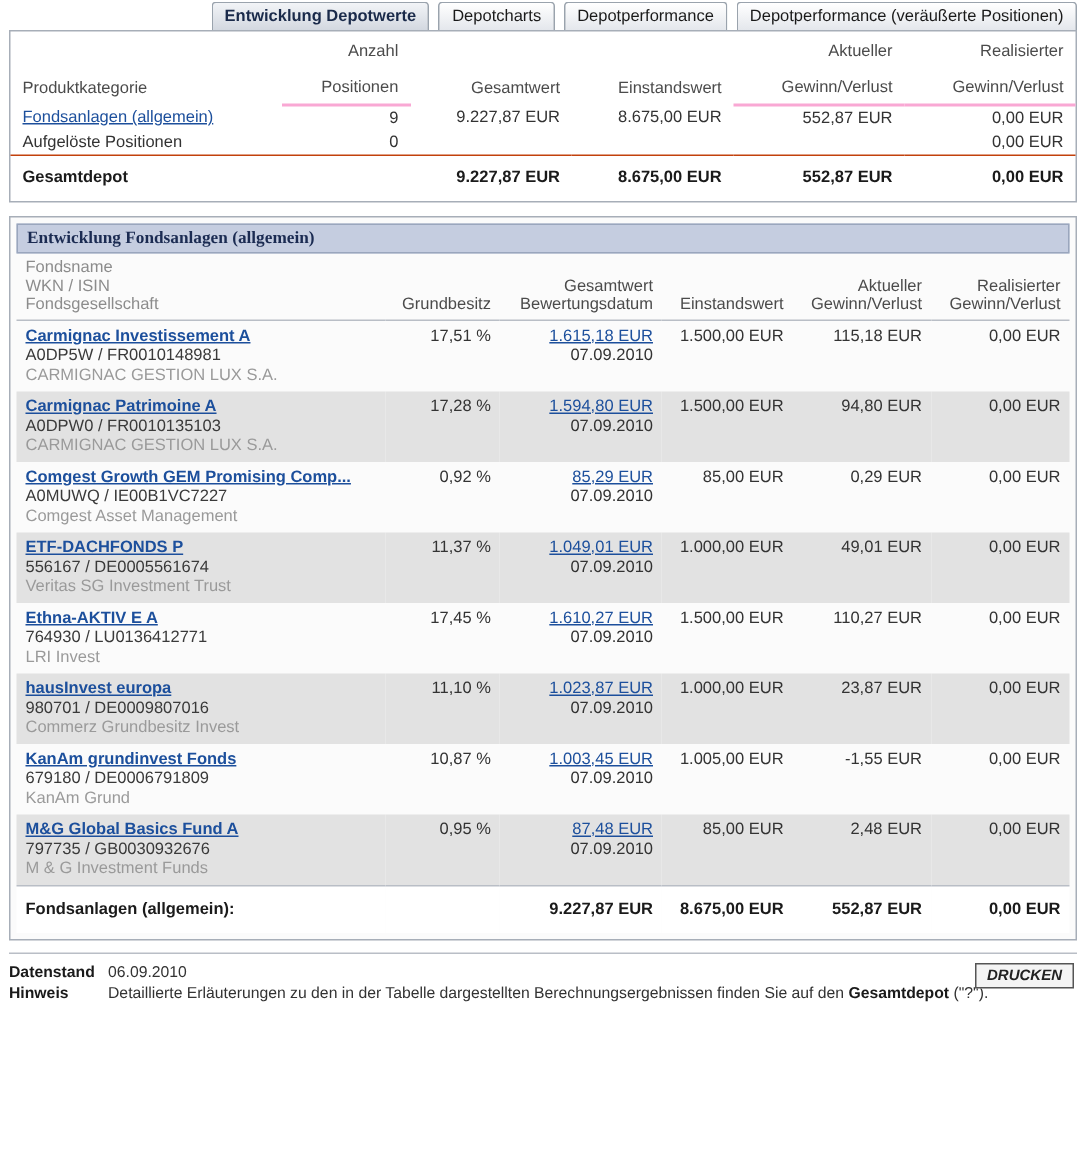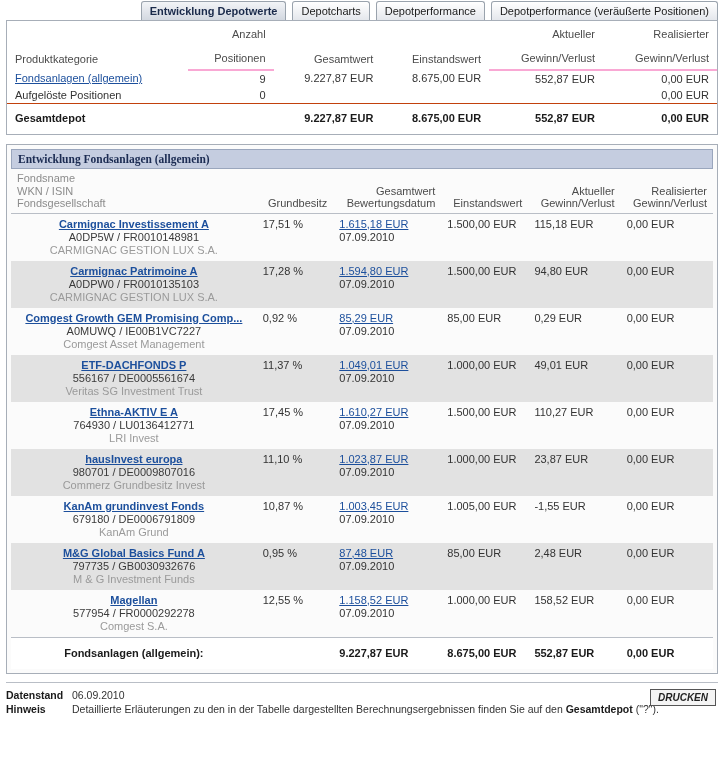--- a/index.html
+++ b/index.html
@@ -139,25 +139,25 @@
     line-height: 12.5px;
     border-bottom: 1px solid #b9bec6;
   }
   .funds thead th.first {
     text-align: left;
     color: #8c8c8c;
   }
   .funds tbody td {
     padding: 4px 6px 4px 6px;
     vertical-align: top;
+    text-align: right;
+    line-height: 13px;
+  }
+  .funds tbody td.first {
     text-align: left;
-    line-height: 13px;
-  }
-  .funds tbody td.first {
-    text-align: center;
     margin-left: 47px;
   }
   .funds tbody tr.alt td {
     background: #e2e2e2;
   }
   .fname a {
     color: #1c4f9c;
     text-decoration: underline;
     font-weight: bold;
     cursor: pointer;
@@ -457,35 +457,20 @@
           <td>0,95 %</td>
           <td>
             <div class="val-top"><a>87,48 EUR</a></div>
             <div class="val-date">07.09.2010</div>
           </td>
           <td>85,00 EUR</td>
           <td>2,48 EUR</td>
           <td>0,00 EUR</td>
         </tr>
 
-        <tr>
-          <td class="first">
-            <div class="fname"><a>Magellan</a></div>
-            <div class="fsub">577954 / FR0000292278</div>
-            <div class="fcomp">Comgest S.A.</div>
-          </td>
-          <td>12,55 %</td>
-          <td>
-            <div class="val-top"><a>1.158,52 EUR</a></div>
-            <div class="val-date">07.09.2010</div>
-          </td>
-          <td>1.000,00 EUR</td>
-          <td>158,52 EUR</td>
-          <td>0,00 EUR</td>
-        </tr>
 
         <tr class="subtotal">
           <td class="first">Fondsanlagen (allgemein):</td>
           <td></td>
           <td>9.227,87 EUR</td>
           <td>8.675,00 EUR</td>
           <td>552,87 EUR</td>
           <td>0,00 EUR</td>
         </tr>
       </tbody>

